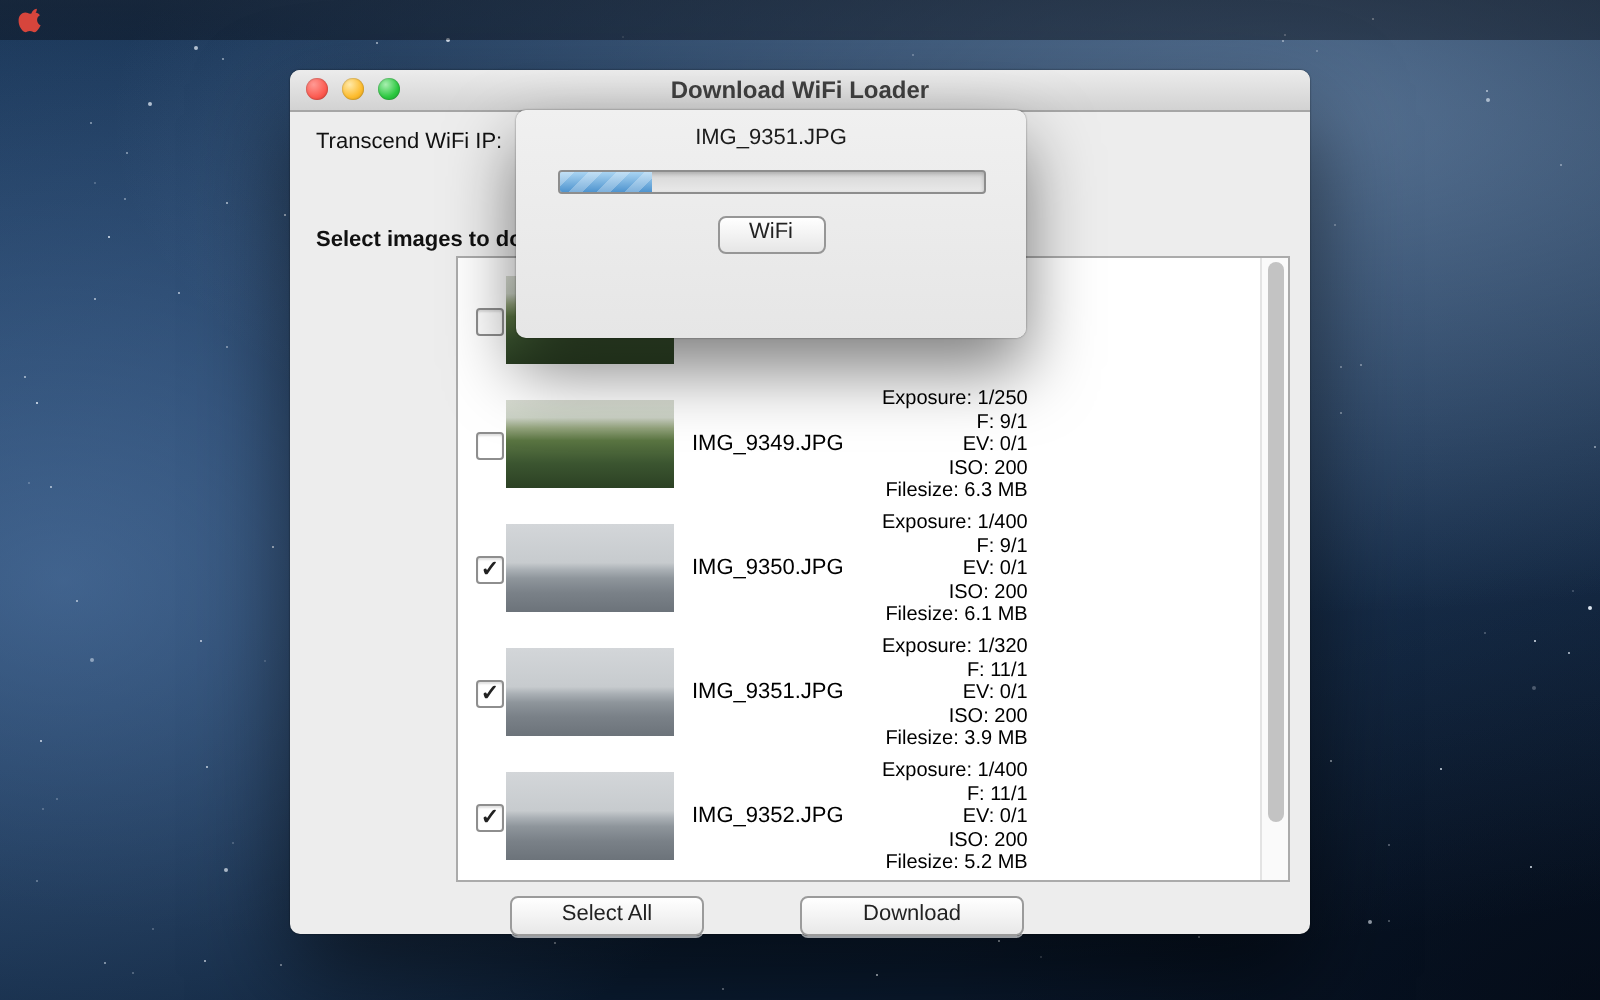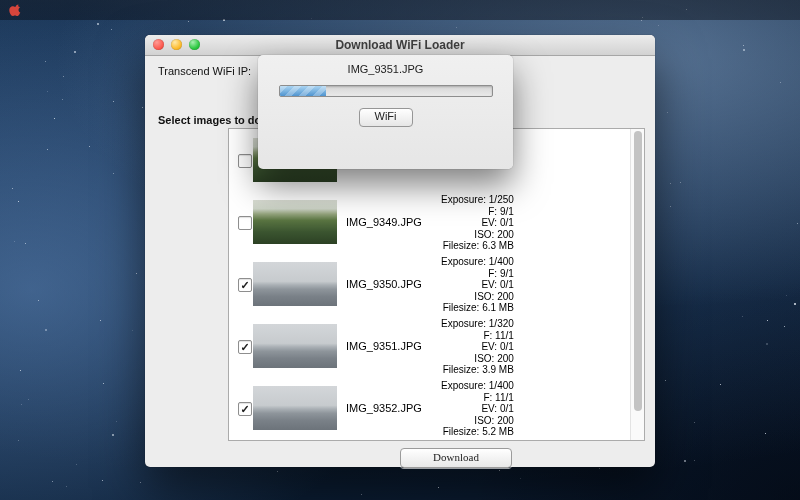--- a/index.html
+++ b/index.html
@@ -51,21 +51,21 @@
   .filename{position:absolute;left:117px;top:25px;font-size:11px;color:#000;}
   .details{position:absolute;left:212px;top:3px;font-size:10px;line-height:11.5px;color:#000;text-align:right;}
 
   .scrollbar{position:absolute;right:0;top:0;bottom:0;width:13px;background:#fafafa;border-left:1px solid #e3e3e3;}
   .scroll-thumb{position:absolute;right:2px;top:2px;width:8px;height:90%;background:#c3c3c3;border-radius:5px;}
 
   .btn{position:absolute;height:18px;font-size:11px;font-family:"Liberation Sans", sans-serif;color:#222;
     background:linear-gradient(#ffffff,#e8e8e8);border:1px solid #9b9b9b;border-radius:4px;
     box-shadow:0 1px 0 rgba(255,255,255,0.6);text-align:center;line-height:16px;}
   .select-all{left:110px;top:392px;width:95px;}
-  .download{left:255px;top:392px;width:110px;font-family:Liberation Serif, serif;}
+  .download{left:255px;top:392px;width:110px;}
 
   
   .dialog{position:absolute;left:258px;top:55px;width:255px;height:114px;z-index:10;
     background:linear-gradient(#f0f0f0,#e6e6e6);border-radius:5px;
     box-shadow:0 16px 34px rgba(0,0,0,0.5), 0 0 1px rgba(0,0,0,0.5);}
   .dialog-title{margin-top:12px;text-align:center;font-size:12px;font-weight:600;color:#1c1c1c;}
   .dialog-file{margin-top:8px;text-align:center;font-size:11px;color:#1c1c1c;}
   .progress-track{position:relative;margin:10px auto 0;width:214px;height:12px;box-sizing:border-box;
     border:1px solid #8d8d8d;border-radius:2px;background:linear-gradient(#d6d6d6,#e9e9e9);
     box-shadow:inset 0 1px 2px rgba(0,0,0,0.2);overflow:hidden;}
@@ -330,20 +330,21 @@
                 <div>ISO: 200</div>
                 <div>Filesize: 5.2 MB</div>
               </div>
   </div>
           </div>
         <div class="scrollbar">
           <div class="scroll-thumb"></div>
         </div>
       </div>
 
+      <div class="btn select-all">Select All</div>
       <div class="btn download">Download</div>
     </div>
   </div>
 
   <div class="dialog">
     <div class="dialog-file">IMG_9351.JPG</div>
     <div class="progress-track">
       <div class="progress-fill" style="width: 22%; background: linear-gradient(rgb(169, 212, 242), rgb(79, 148, 207));"></div>
     </div>
     <div class="abort-btn">WiFi</div>

